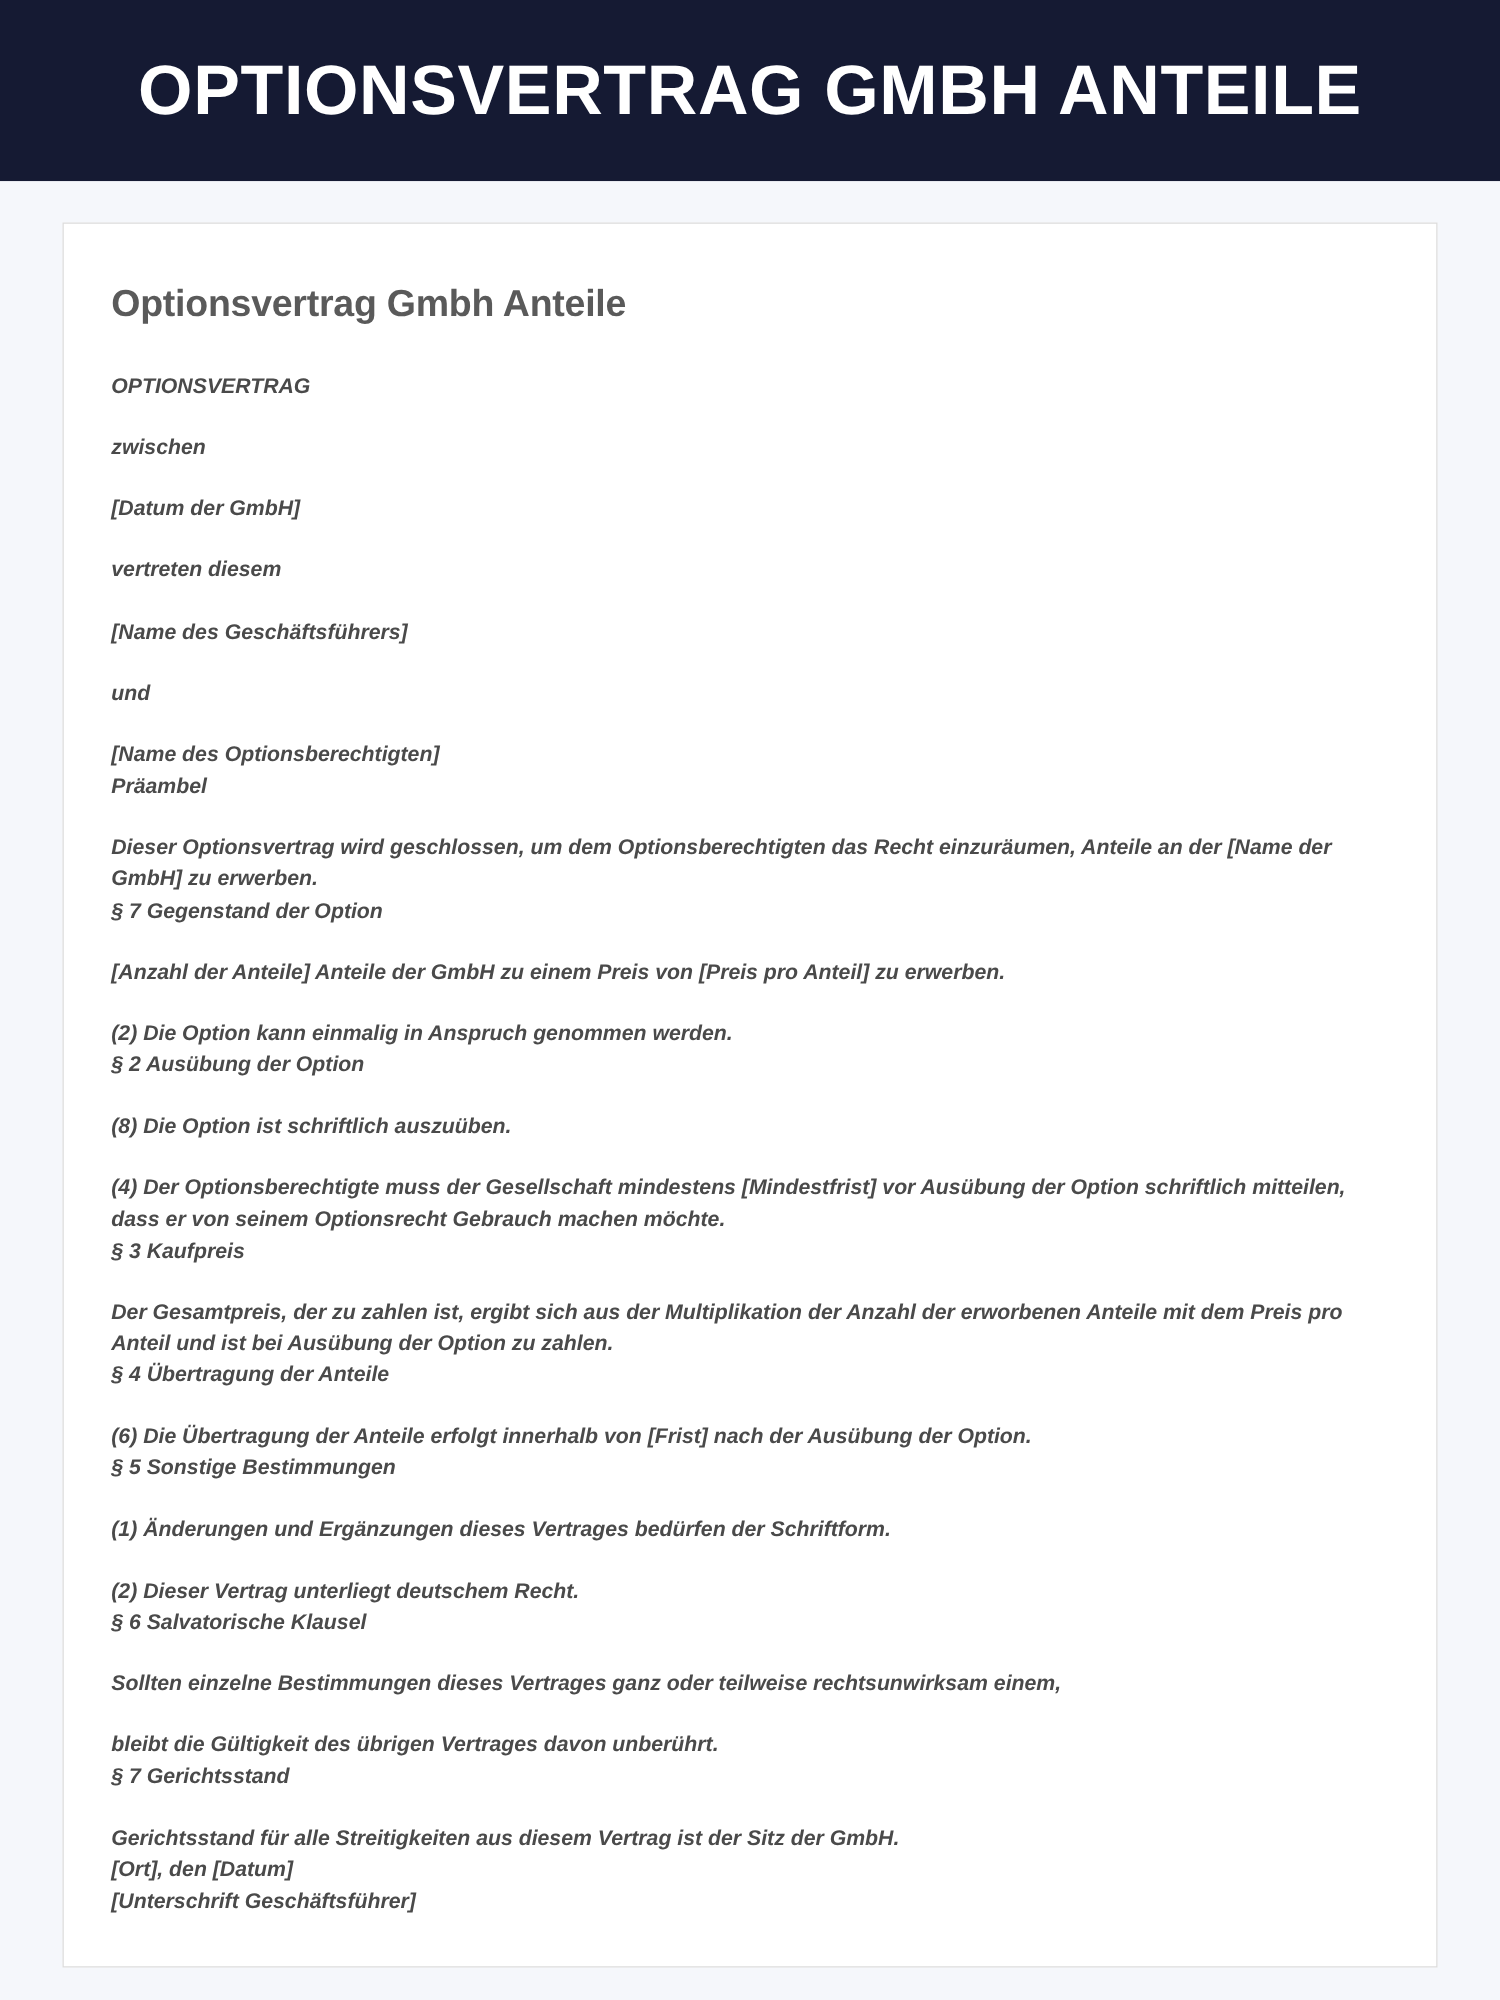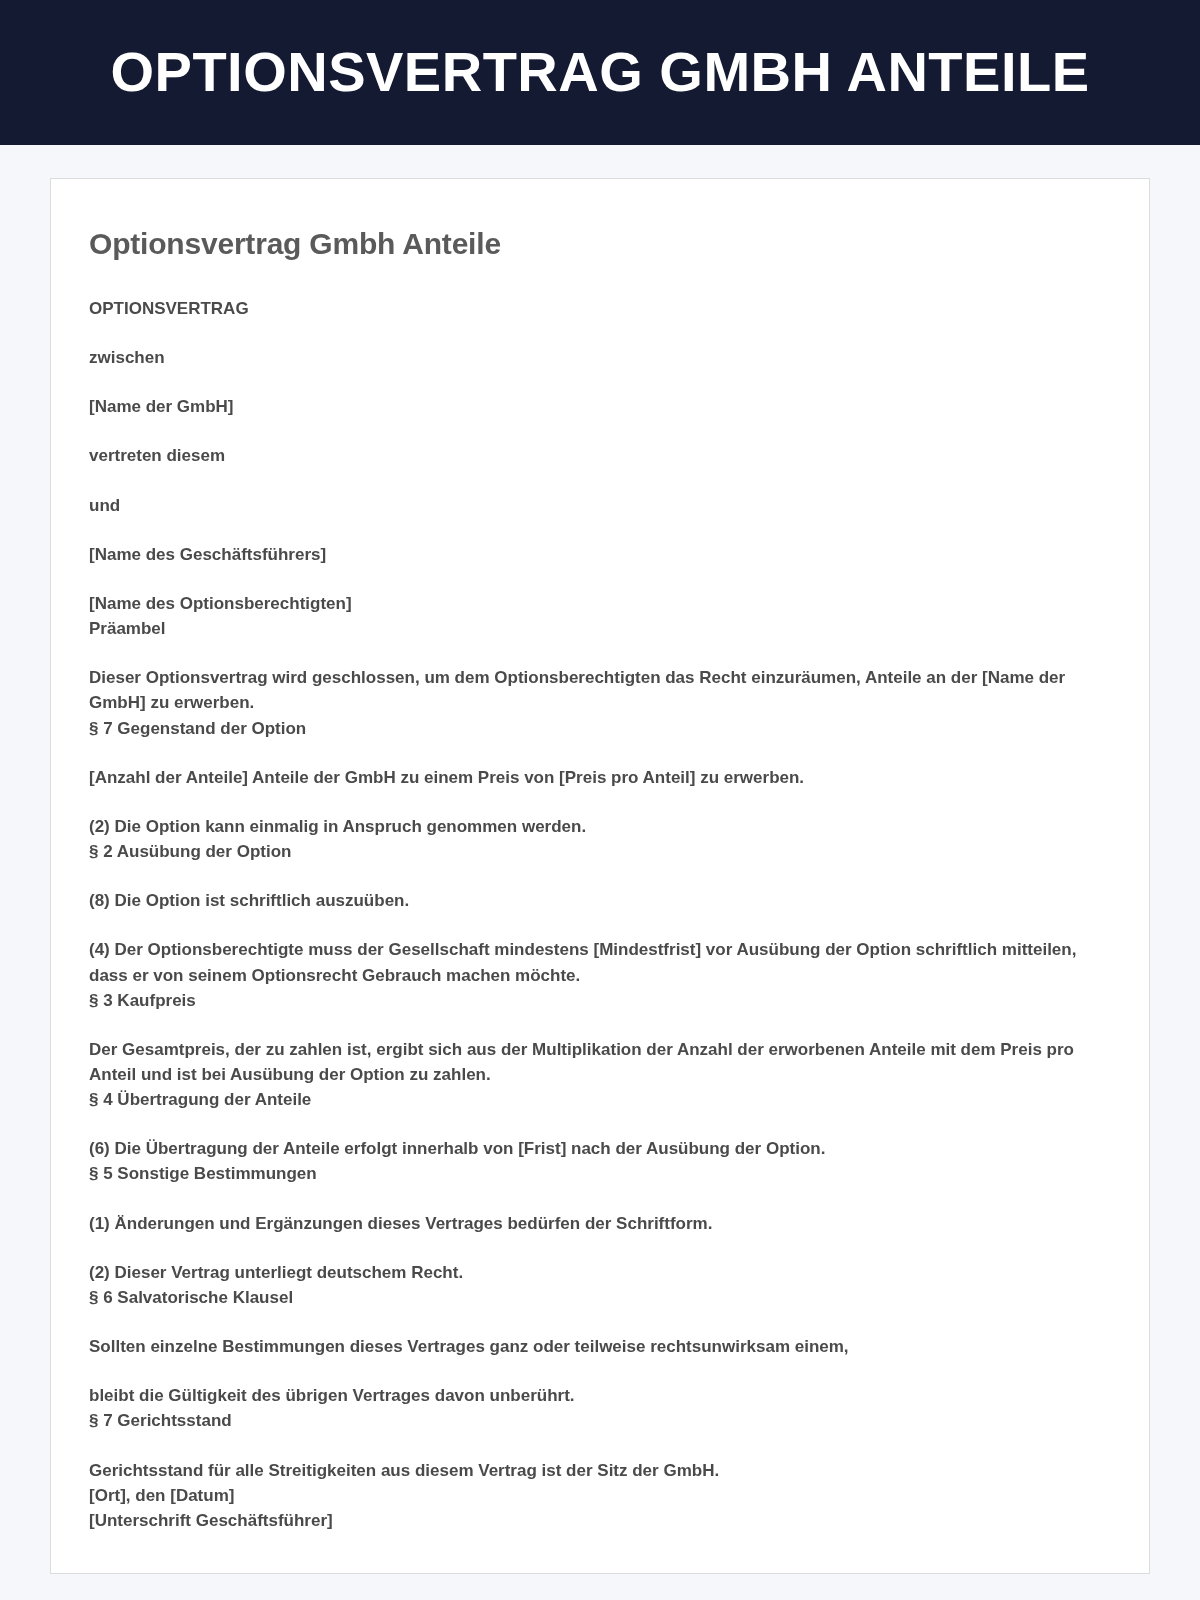--- a/index.html
+++ b/index.html
@@ -63,40 +63,41 @@
   .doc-body {
     color: #4a4a4a;
     font-size: 17px;
     font-weight: bold;
     line-height: 1.48;
   }
 
   .doc-block {
     margin: 0 0 24px 0;
     white-space: pre-line;
+    font-style: italic;
   }
   .doc-block:last-child { margin-bottom: 0; }
 </style>
 </head>
 <body>
 
 <header class="banner">
   <h1 class="banner-title">OPTIONSVERTRAG GMBH ANTEILE</h1>
 </header>
 
 <main class="page-body">
   <article class="doc-card">
     <h2 class="doc-title">Optionsvertrag Gmbh Anteile</h2>
     <div class="doc-body">
       <p class="doc-block">OPTIONSVERTRAG</p>
       <p class="doc-block"> zwischen</p>
-      <p class="doc-block"> [Name der GmbH]</p>
+      <p class="doc-block"> [Datum der GmbH]</p>
       <p class="doc-block"> vertreten diesem</p>
+      <p class="doc-block"> [Name des Geschäftsführers]</p>
       <p class="doc-block"> und</p>
-      <p class="doc-block"> [Name des Geschäftsführers]</p>
       <p class="doc-block"> [Name des Optionsberechtigten]
  Präambel</p>
       <p class="doc-block">Dieser Optionsvertrag wird geschlossen, um dem Optionsberechtigten das Recht einzuräumen, Anteile an der [Name der GmbH] zu erwerben.
  § 7 Gegenstand der Option</p>
       <p class="doc-block"> [Anzahl der Anteile] Anteile der GmbH zu einem Preis von [Preis pro Anteil] zu erwerben.</p>
       <p class="doc-block"> (2) Die Option kann einmalig in Anspruch genommen werden.
  § 2 Ausübung der Option</p>
       <p class="doc-block"> (8) Die Option ist schriftlich auszuüben.</p>
       <p class="doc-block">(4) Der Optionsberechtigte muss der Gesellschaft mindestens [Mindestfrist] vor Ausübung der Option schriftlich mitteilen, dass er von seinem Optionsrecht Gebrauch machen möchte.
  § 3 Kaufpreis</p>

